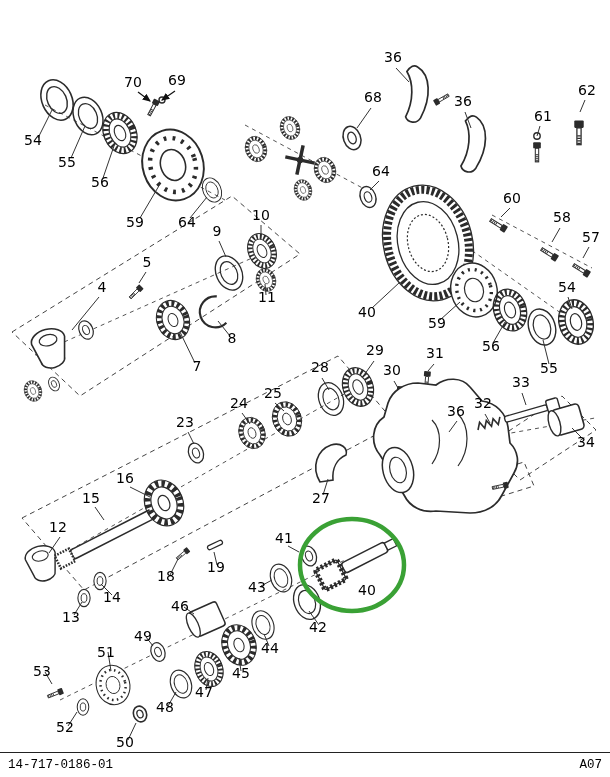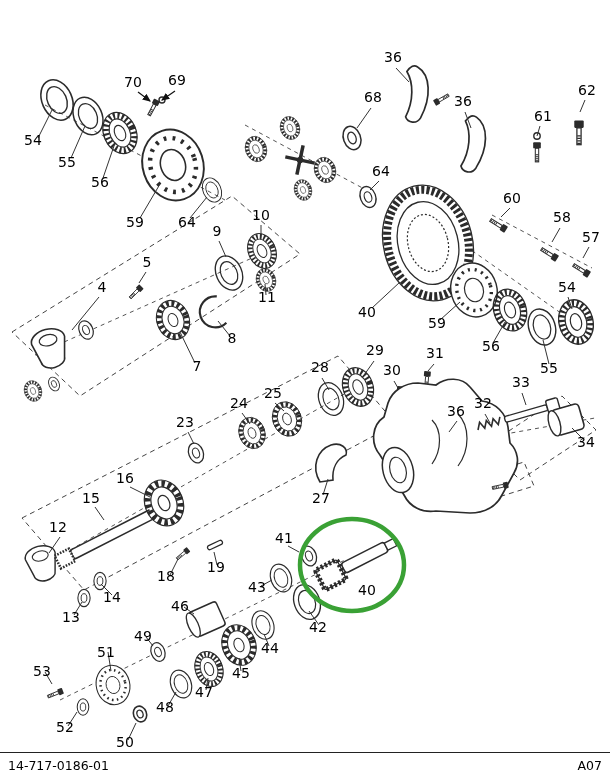--- a/index.html
+++ b/index.html
@@ -2,21 +2,21 @@
 <html><head>
 <meta charset="utf-8">
 <style>
   html,body{margin:0;padding:0;background:#fff;}
   .page{position:relative;width:610px;height:777px;background:#fff;overflow:hidden;
         font-family:"DejaVu Sans",sans-serif;}
   svg{display:block;}
   svg text{font-family:"DejaVu Sans",sans-serif;font-size:14px;fill:#000;text-anchor:middle;}
   .footer{position:absolute;left:0;right:0;bottom:0;height:24px;border-top:1.5px solid #222;
           display:flex;justify-content:space-between;align-items:center;padding:0 8px;
-          font-size:12.5px;color:#000;background:#fff;}
+          font-size:12.5px;color:#000;background:#fff;font-family:Liberation Mono, monospace;}
 </style>
 </head>
 <body>
 
 <div class="page">
 <svg width="610" height="752" viewBox="0 0 610 752">
   <defs>
     <marker id="arr" markerWidth="8" markerHeight="8" refX="6" refY="3" orient="auto">
       <path d="M0,0 L7,3 L0,6 Z" fill="#111"></path>
     </marker>

